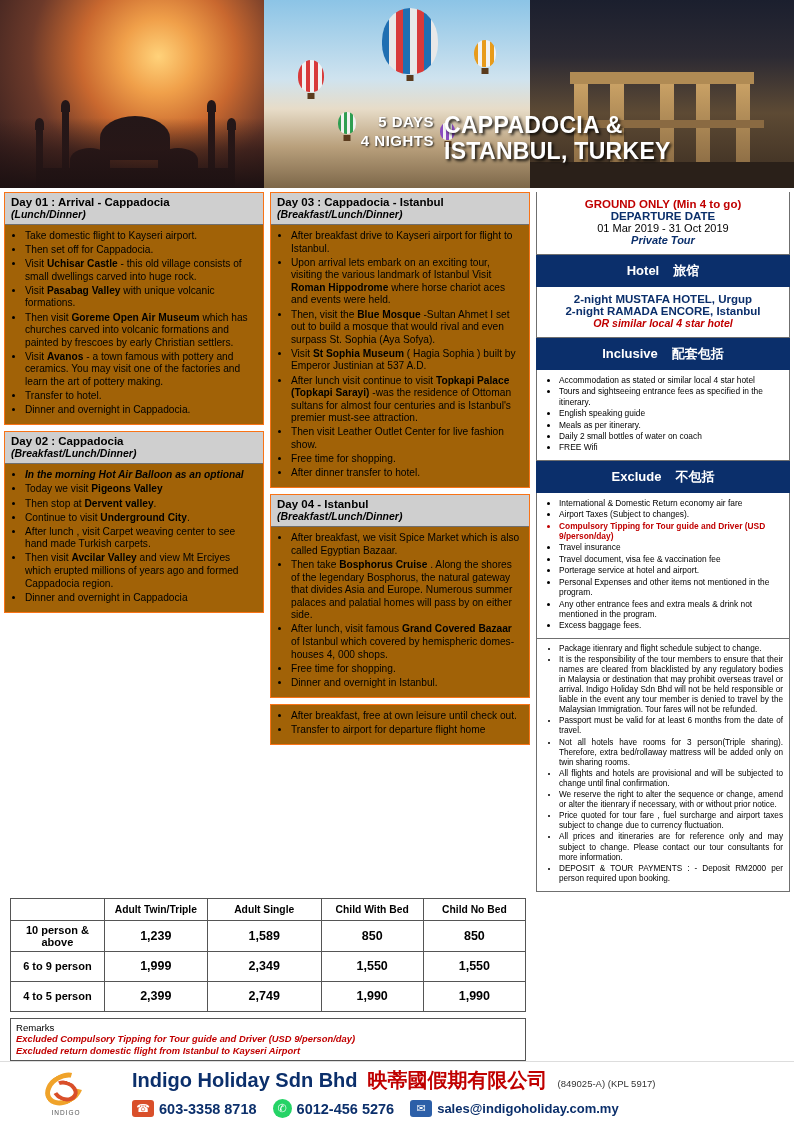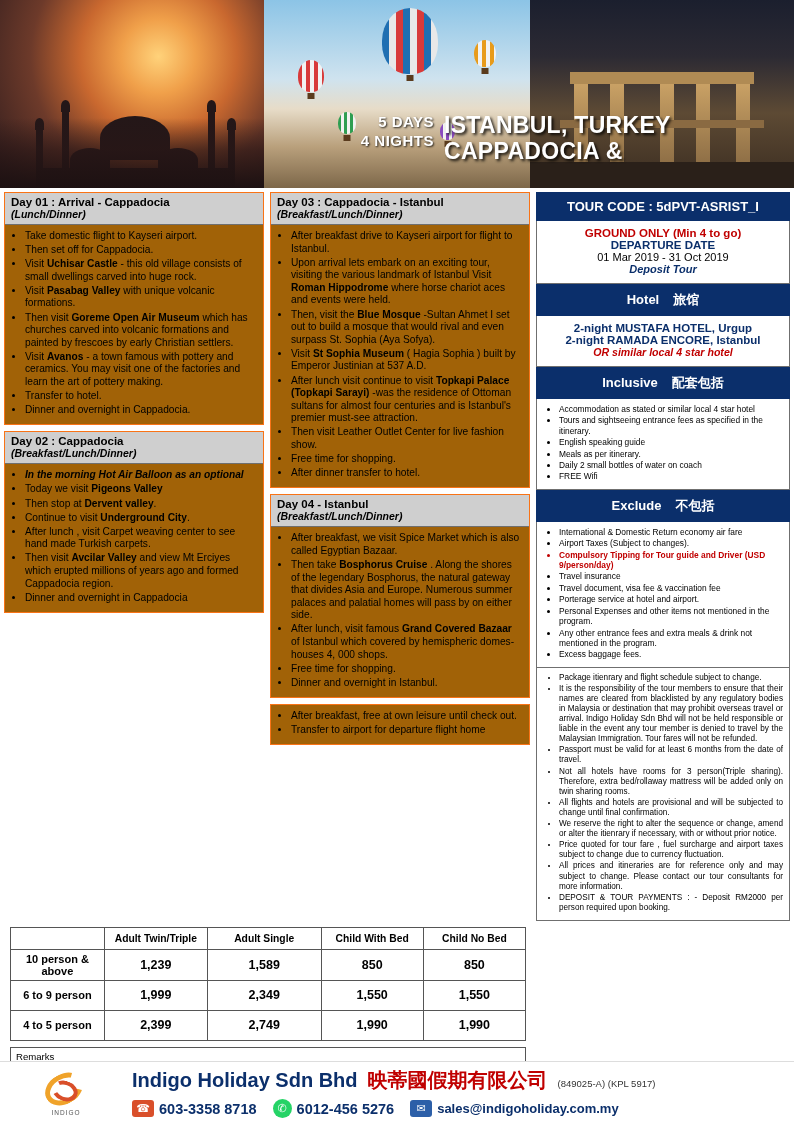--- a/index.html
+++ b/index.html
@@ -193,22 +193,22 @@
     <div class="ruin" style="left:206px; width:14px; height:104px;"></div>
     <div class="ruin-top" style="left:30px; bottom:60px; width:204px; height:8px; background:#8a6a42;"></div>
     <div class="ruin" style="left:0; bottom:0; width:264px; height:26px; background:#2a2019;"></div>
   </div>
 
   <div class="hero-text">
     <div class="hero-days">5 DAYS</div>
     <div class="hero-days">4 NIGHTS</div>
   </div>
   <div class="hero-title">
+    <div>CAPPADOCIA &amp;</div>
     <div>ISTANBUL, TURKEY</div>
-    <div>CAPPADOCIA &amp;</div>
   </div>
 </div>
 
 <div class="sheet">
   <div class="cols">
 
     <div class="col-left">
       <div class="daybox">
         <div class="daybox-head">
           <div class="t">Day 01 : Arrival - Cappadocia</div>
@@ -277,27 +277,26 @@
 
       <div class="daybox">
         <ul>
             <li>After breakfast, free at own leisure until check out.</li>
             <li>Transfer to airport for departure flight home</li>
           </ul>
       </div>
     </div>
 
     <div class="col-right">
-      <div class="rbar">TOUR CODE : 5dPVT-ASRIST_I</div>
 
       <div class="rbody">
         <div class="dep-line1">GROUND ONLY (Min 4 to go)</div>
         <div class="dep-line2">DEPARTURE DATE</div>
         <div class="dep-line3">01 Mar 2019 - 31 Oct 2019</div>
-        <div class="dep-line4">Deposit Tour</div>
+        <div class="dep-line4">Private Tour</div>
       </div>
 
       <div class="rbar">
         <span>Hotel</span><span class="cn">旅馆</span>
       </div>
       <div class="rbody">
         <div class="hotel-l1">2-night MUSTAFA HOTEL, Urgup</div>
         <div class="hotel-l2">2-night RAMADA ENCORE, Istanbul</div>
         <div class="hotel-or">OR similar local 4 star hotel</div>
       </div>

